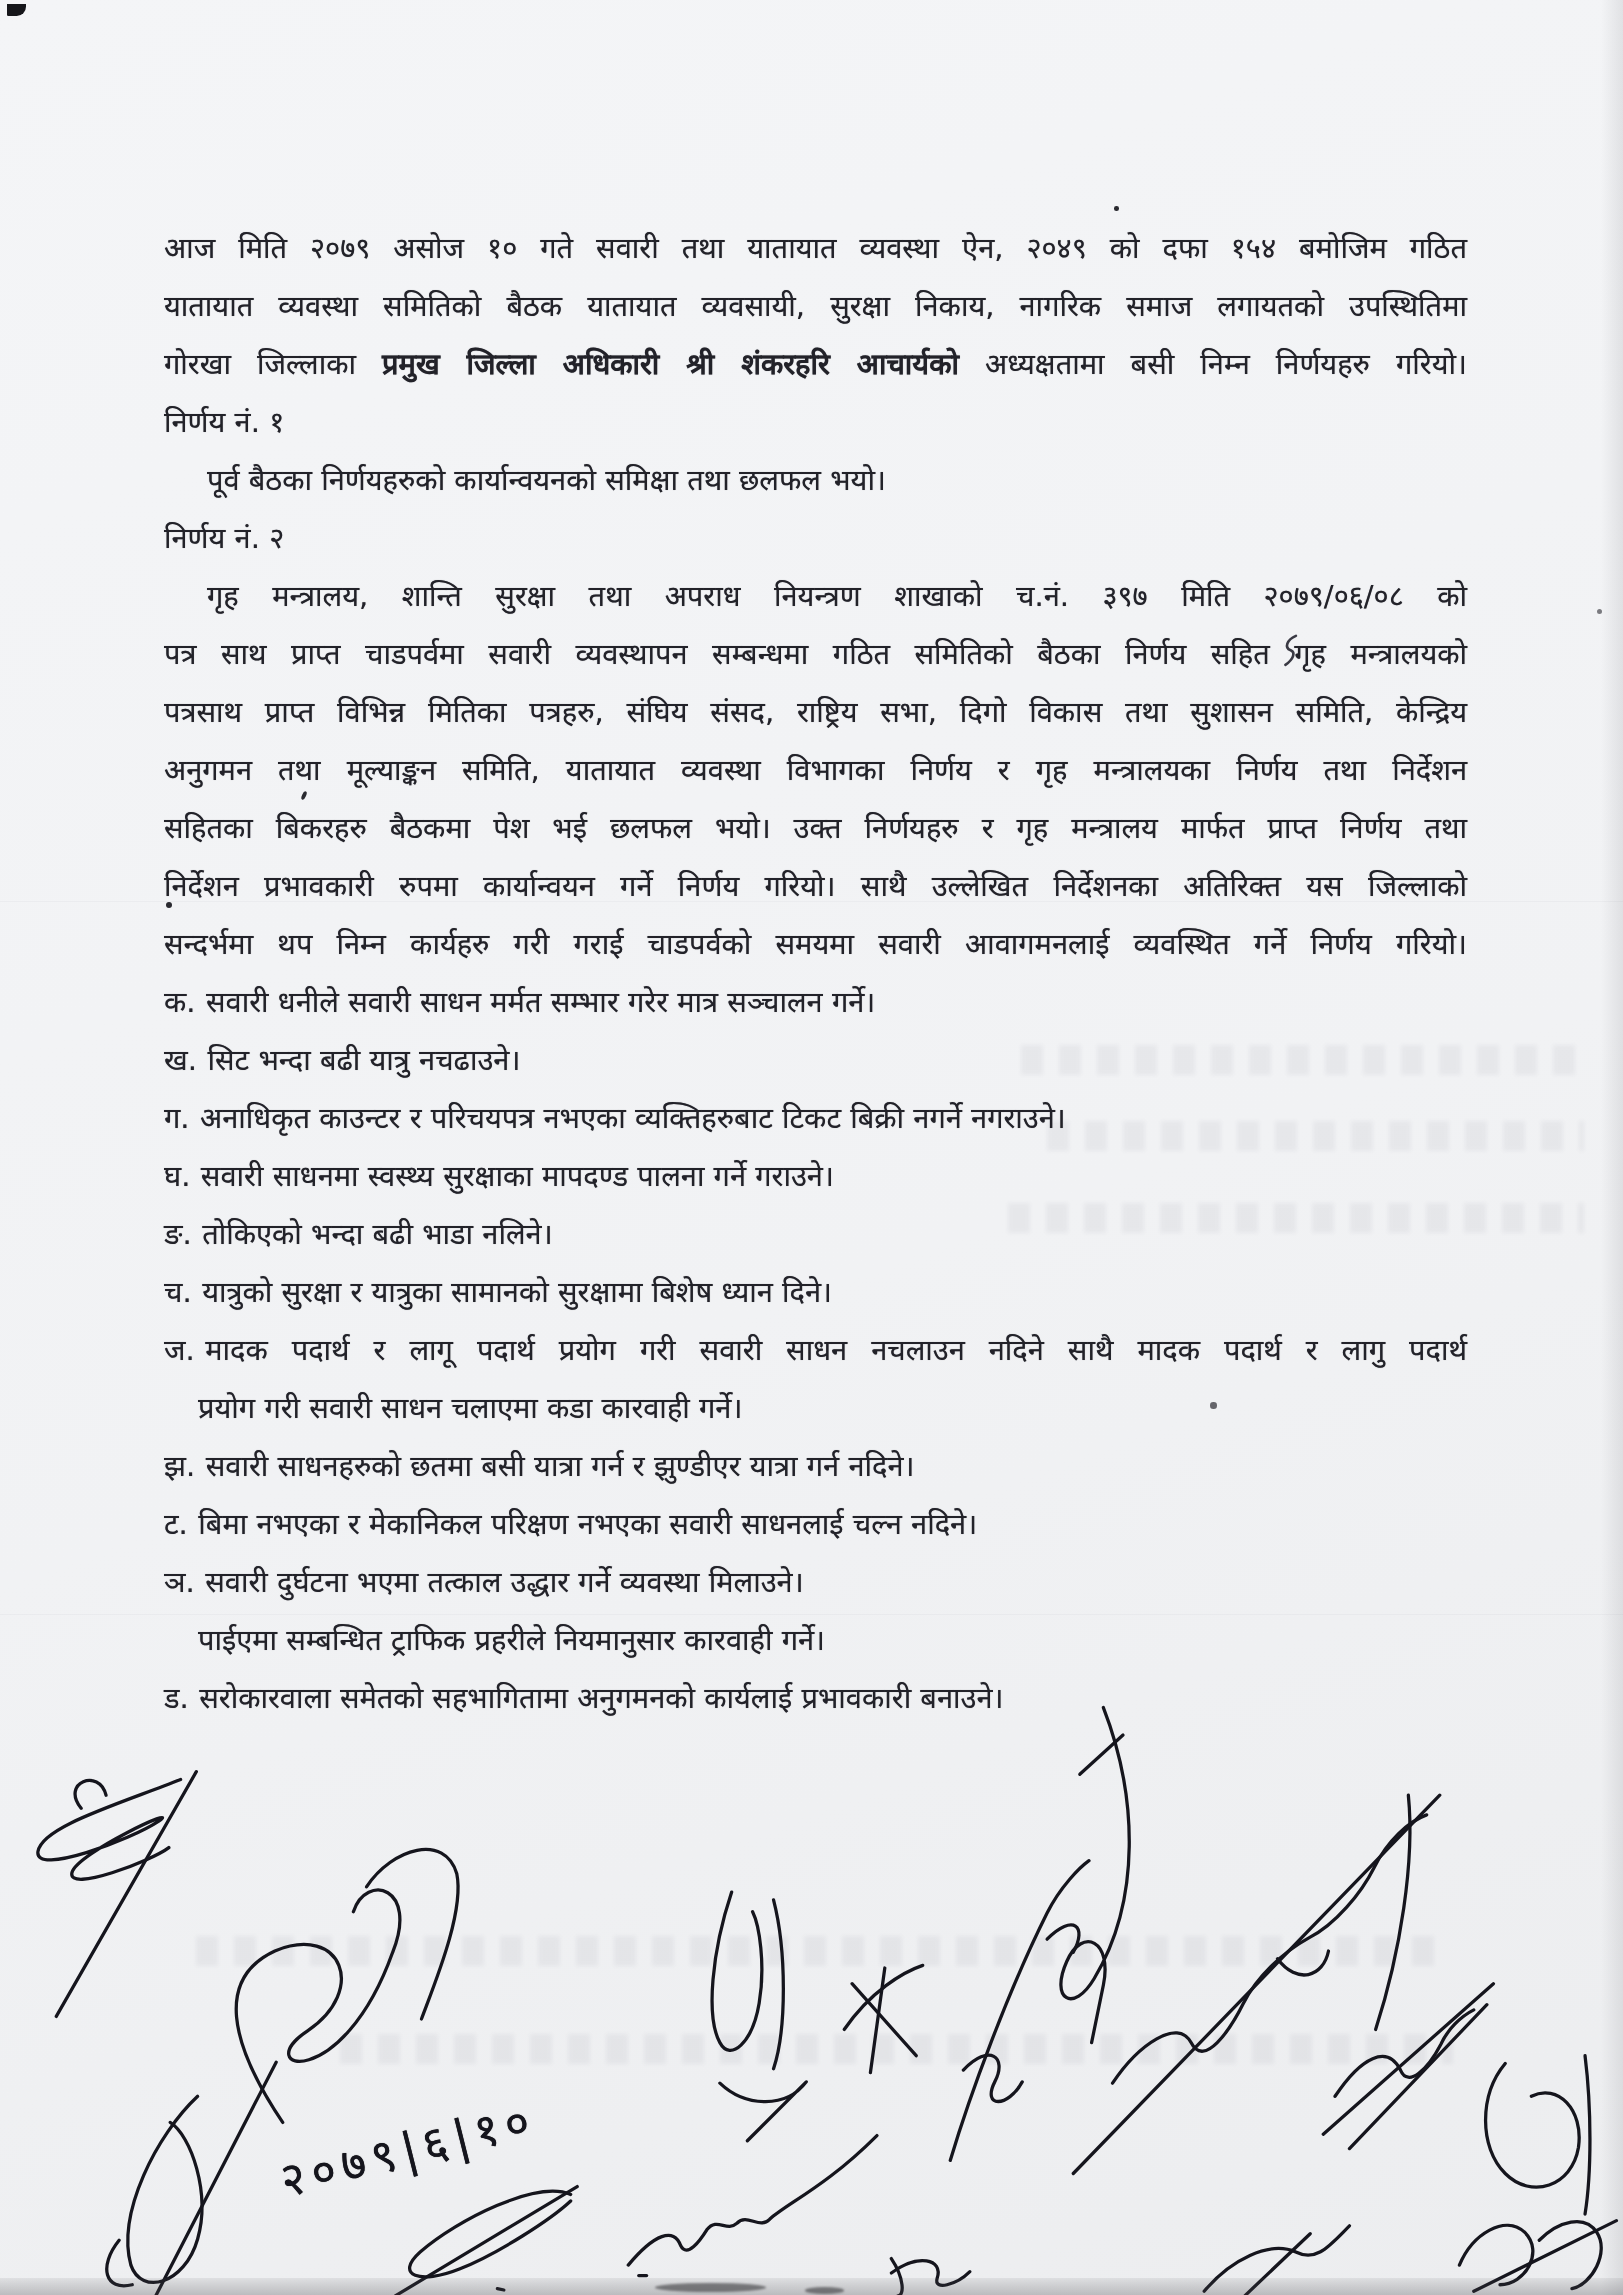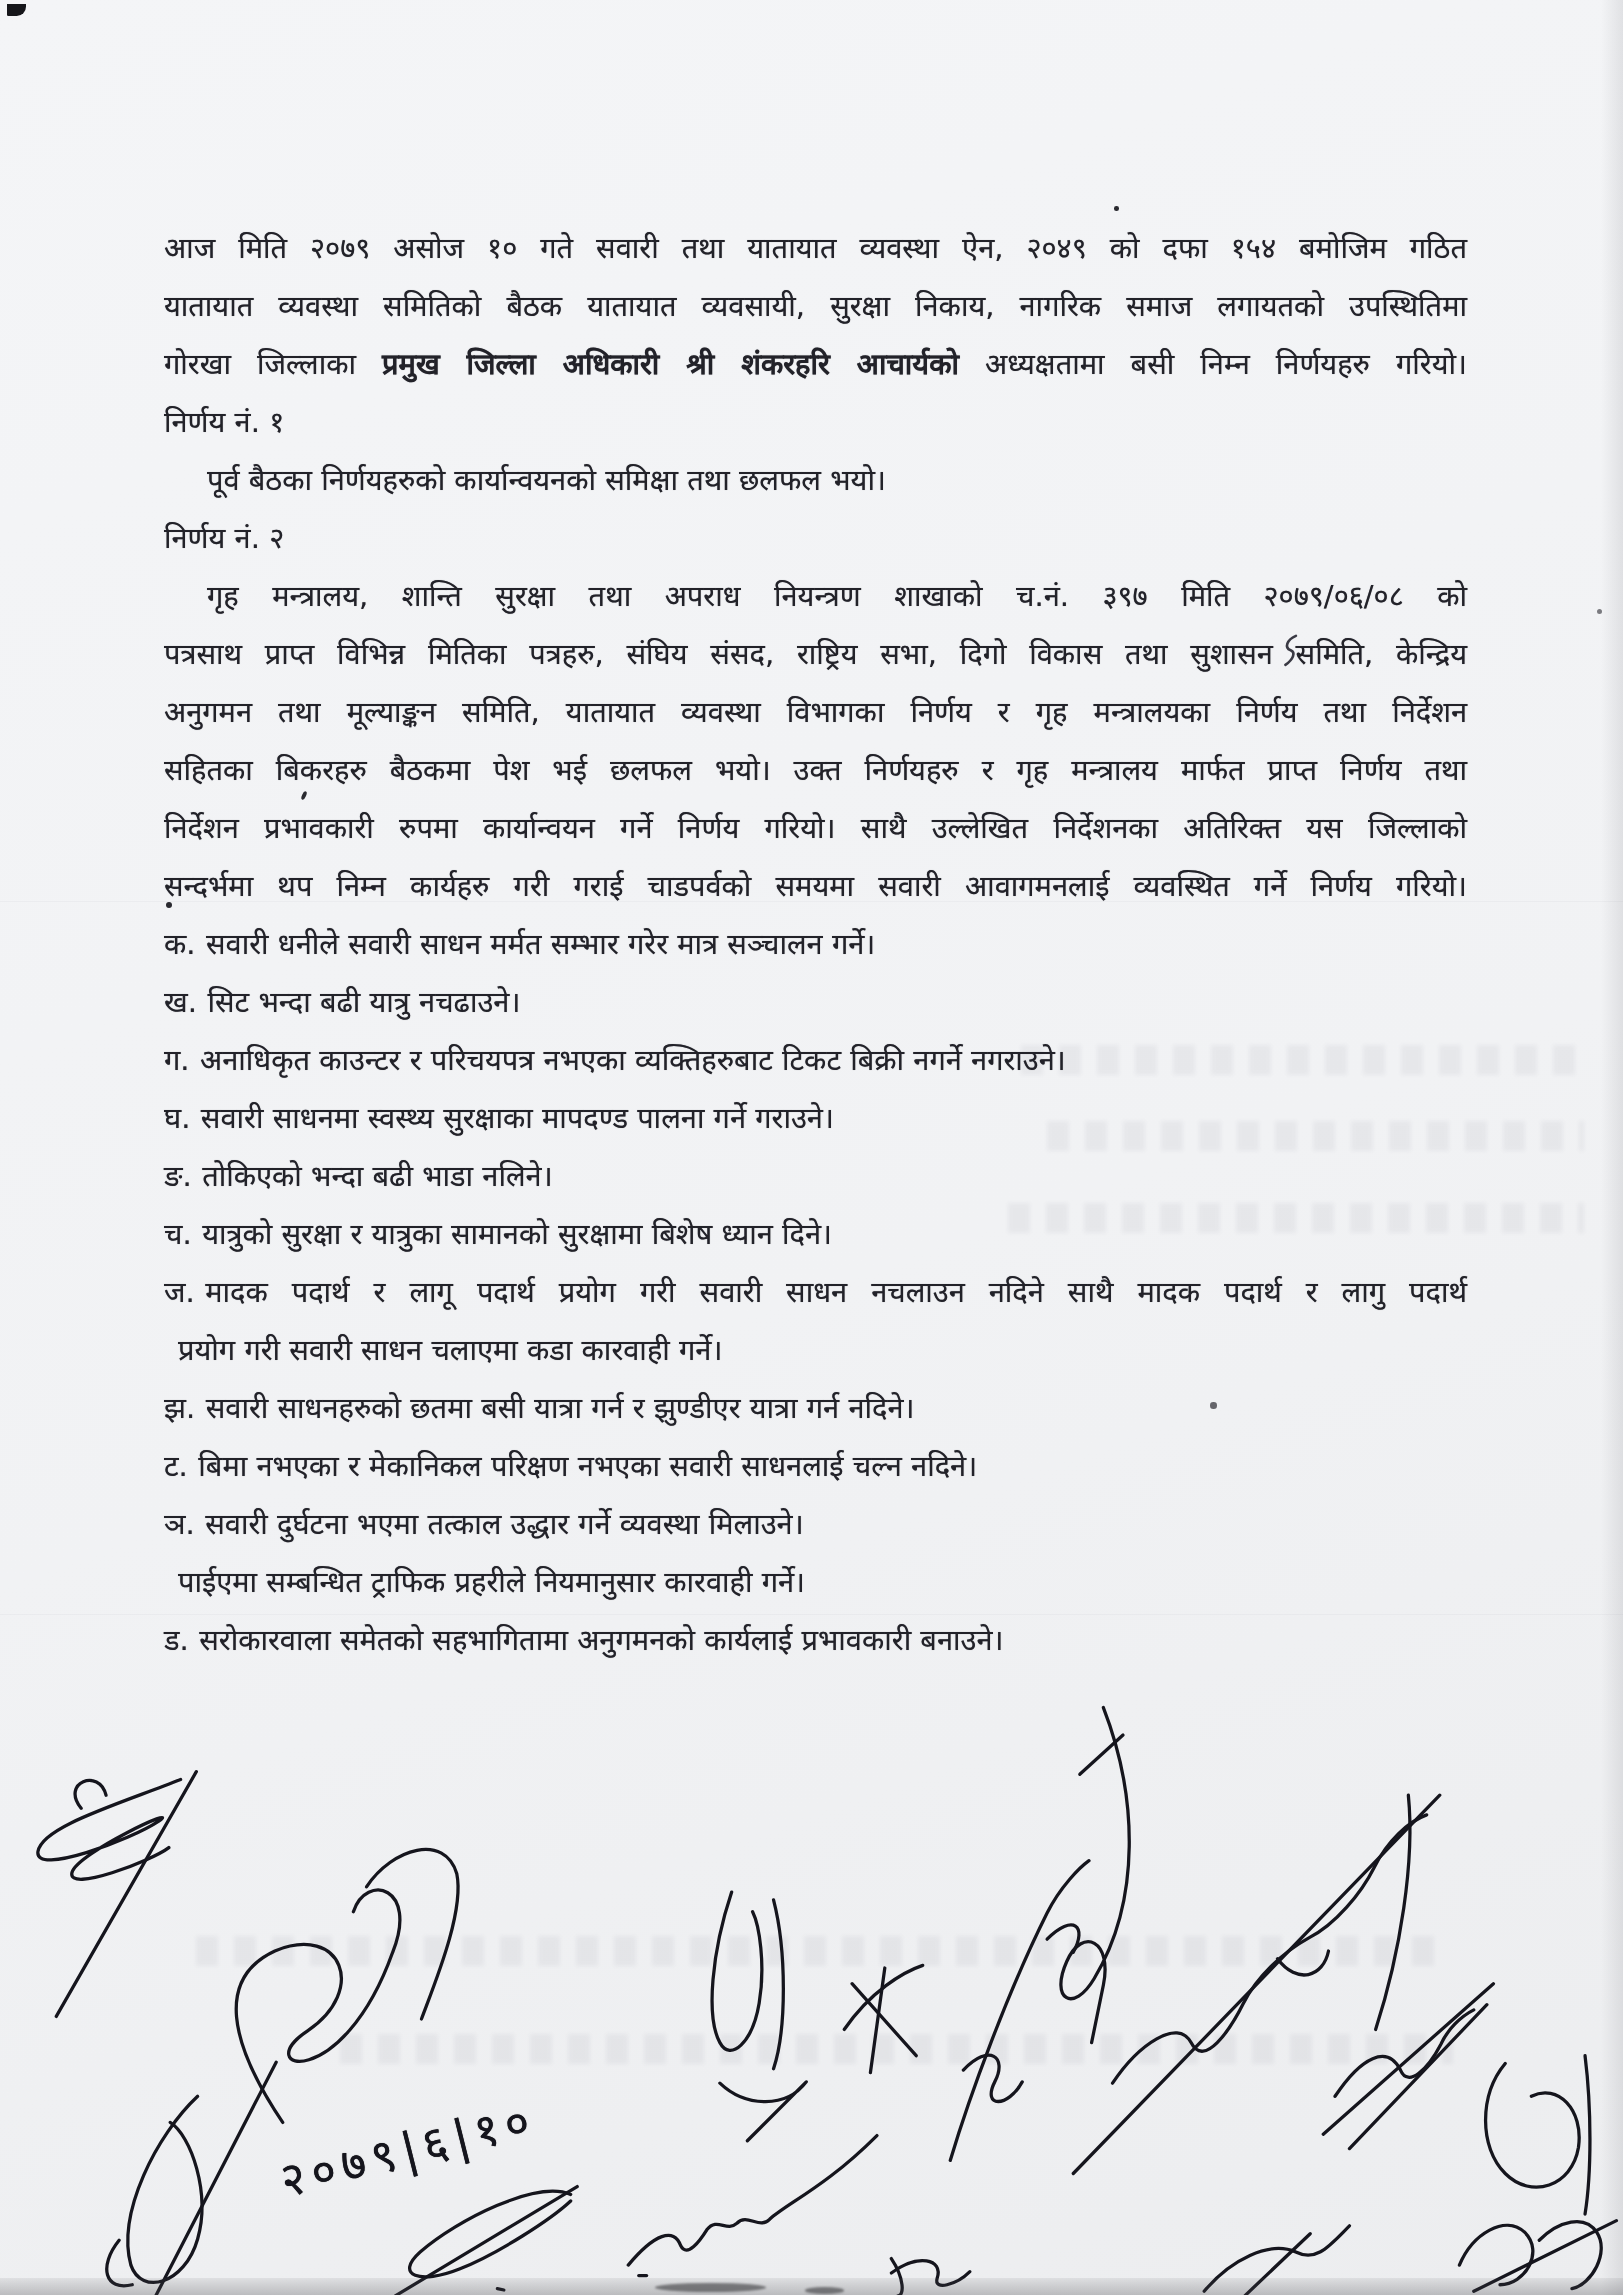--- a/index.html
+++ b/index.html
@@ -16,21 +16,21 @@
     font-size:29px;line-height:58px;
     text-rendering:optimizeLegibility;
   }
   .line{
     height:58px;overflow:visible;white-space:nowrap;
     text-align:justify;text-align-last:justify;
     text-shadow:0 0 0.7px rgba(20,20,30,.55);
   }
   .line.natural{text-align:left;text-align-last:left;}
   .line.indent{text-indent:43px;text-align:center;}
-  .line.cont{margin-left:14px;}
+  .line.cont{margin-left:34px;}
   .bold{font-weight:bold;}
   .heading{height:58px;text-shadow:0 0 0.7px rgba(20,20,30,.55);}
   .label{display:inline-block;margin-right:10.5px;}
   
   .hand-date{
     position:absolute;left:281px;top:2148px;width:406px;
     transform:rotate(-14deg);transform-origin:left center;
     font-size:47px;letter-spacing:6.5px;color:#15151d;
     text-shadow:0 0 0.7px #000;
   }
@@ -71,20 +71,21 @@
   <div class="scanline" style="top:1614px;"></div>
 
   <div class="doc">
       <div class="line "><span>आज मिति २०७९ असोज १० गते सवारी तथा यातायात व्यवस्था ऐन, २०४९ को दफा १५४ बमोजिम गठित</span></div>
       <div class="line "><span>यातायात व्यवस्था समितिको बैठक यातायात व्यवसायी, सुरक्षा निकाय, नागरिक समाज लगायतको उपस्थितिमा</span></div>
       <div class="line "><span>गोरखा जिल्लाका </span><span class="bold">प्रमुख जिल्ला अधिकारी श्री शंकरहरि आचार्यको</span><span> अध्यक्षतामा बसी निम्न निर्णयहरु गरियो।</span></div>
       <div class="line natural heading">निर्णय नं. १</div>
       <div class="line natural indent"><span>पूर्व बैठका निर्णयहरुको कार्यान्वयनको समिक्षा तथा छलफल भयो।</span></div>
       <div class="line natural heading">निर्णय नं. २</div>
       <div class="line indent"><span>गृह मन्त्रालय, शान्ति सुरक्षा तथा अपराध नियन्त्रण शाखाको च.नं. ३९७ मिति २०७९/०६/०८ को</span></div>
+      <div class="line "><span>पत्र साथ प्राप्त चाडपर्वमा सवारी व्यवस्थापन सम्बन्धमा गठित समितिको बैठका निर्णय सहित गृह मन्त्रालयको</span></div>
       <div class="line "><span>पत्रसाथ प्राप्त विभिन्न मितिका पत्रहरु, संघिय संसद, राष्ट्रिय सभा, दिगो विकास तथा सुशासन समिति, केन्द्रिय</span></div>
       <div class="line "><span>अनुगमन तथा मूल्याङ्कन समिति, यातायात व्यवस्था विभागका निर्णय र गृह मन्त्रालयका निर्णय तथा निर्देशन</span></div>
       <div class="line "><span>सहितका बिकरहरु बैठकमा पेश भई छलफल भयो।  उक्त निर्णयहरु र गृह मन्त्रालय मार्फत प्राप्त निर्णय तथा</span></div>
       <div class="line "><span>निर्देशन प्रभावकारी रुपमा कार्यान्वयन गर्ने निर्णय गरियो।  साथै उल्लेखित निर्देशनका अतिरिक्त यस जिल्लाको</span></div>
       <div class="line "><span>सन्दर्भमा थप निम्न कार्यहरु गरी गराई चाडपर्वको समयमा सवारी आवागमनलाई व्यवस्थित गर्ने निर्णय गरियो।</span></div>
       <div class="line natural"><span class="label">क.</span><span>सवारी धनीले सवारी साधन मर्मत सम्भार गरेर मात्र सञ्चालन गर्ने।</span></div>
       <div class="line natural"><span class="label">ख.</span><span>सिट भन्दा बढी यात्रु नचढाउने।</span></div>
       <div class="line natural"><span class="label">ग.</span><span>अनाधिकृत काउन्टर र परिचयपत्र नभएका व्यक्तिहरुबाट टिकट बिक्री नगर्ने नगराउने।</span></div>
       <div class="line natural"><span class="label">घ.</span><span>सवारी साधनमा स्वस्थ्य सुरक्षाका मापदण्ड पालना गर्ने गराउने।</span></div>
       <div class="line natural"><span class="label">ङ.</span><span>तोकिएको भन्दा बढी भाडा नलिने।</span></div>

